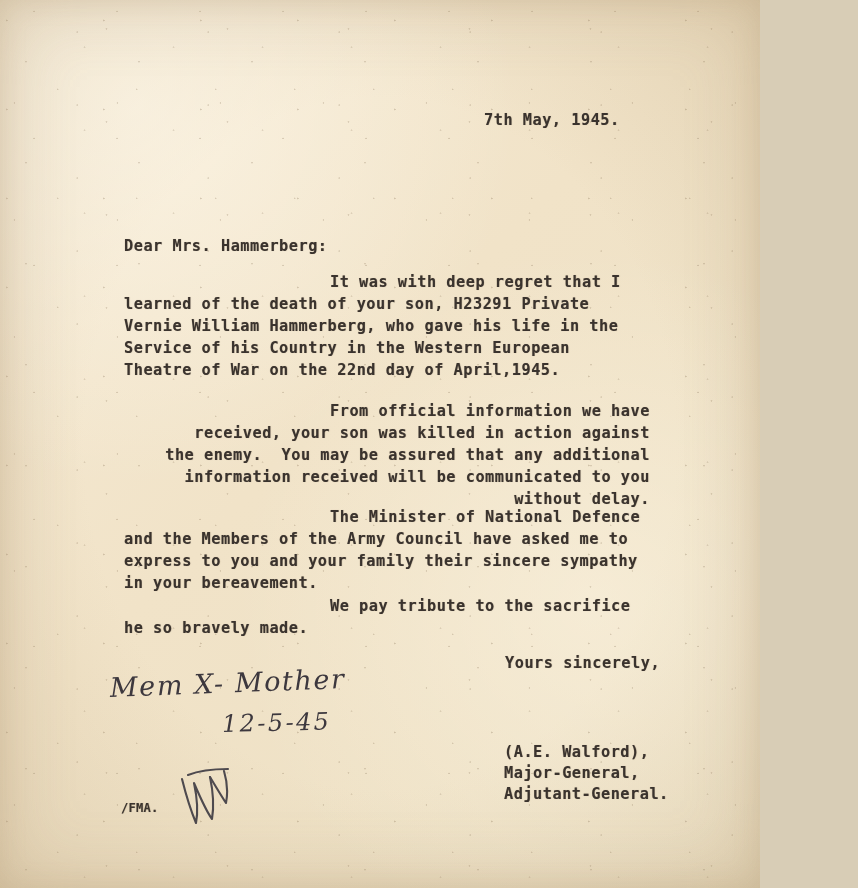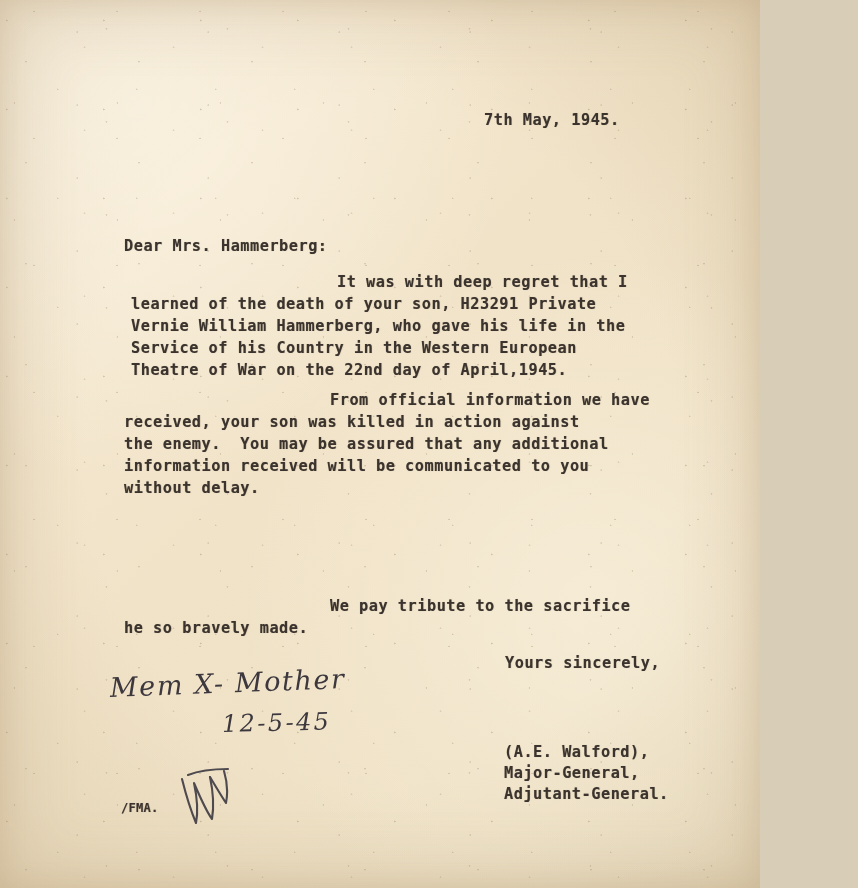--- a/index.html
+++ b/index.html
@@ -58,22 +58,22 @@
     white-space: pre;
     font-weight: 700;
     text-shadow: 0.4px 0.3px 0.7px rgba(90,76,58,0.40),
                 -0.3px 0.2px 0.5px rgba(120,100,76,0.22);
   }
 
   
   #date-line      { left: 484px; top: 109px; }
   #addressee      { left: 124px; top: 182px; }
   #salutation     { left: 124px; top: 235px; text-align: center; }
-  #para-1         { left: 124px; top: 271px; margin-left: 7px; }
-  #para-2         { left: 124px; top: 389px; }
+  #para-1         { left: 124px; top: 271px; }
+  #para-2         { left: 124px; top: 400px; text-align: right; }
   #para-3         { left: 124px; top: 506px; }
   #para-4         { left: 124px; top: 595px; }
   #closing        { left: 505px; top: 652px; }
   #signature-blk  { left: 504px; top: 742px; line-height: 21px; }
   #ref-initials   { left: 121px; top: 797px; font-size: 12px; letter-spacing: 0.3px; }
 
   .indent { display: inline-block; width: 206px; }
 
   
   .hand {
@@ -125,20 +125,24 @@
 Vernie William Hammerberg, who gave his life in the
 Service of his Country in the Western European
 Theatre of War on the 22nd day of April,1945.</span></div>
 
   <div class="typed" id="para-2"><span class="indent"></span><span>From official information we have
 received, your son was killed in action against
 the enemy.  You may be assured that any additional
 information received will be communicated to you
 without delay.</span></div>
 
+  <div class="typed" id="para-3"><span class="indent"></span><span>The Minister of National Defence
+and the Members of the Army Council have asked me to
+express to you and your family their sincere sympathy
+in your bereavement.</span></div>
 
   <div class="typed" id="closing">Yours sincerely,</div>
 
   <div class="typed" id="para-4"><span class="indent"></span><span>We pay tribute to the sacrifice
 he so bravely made.</span></div>
 
   <div class="typed" id="signature-blk">(A.E. Walford),
 Major-General,
 Adjutant-General.</div>
 

